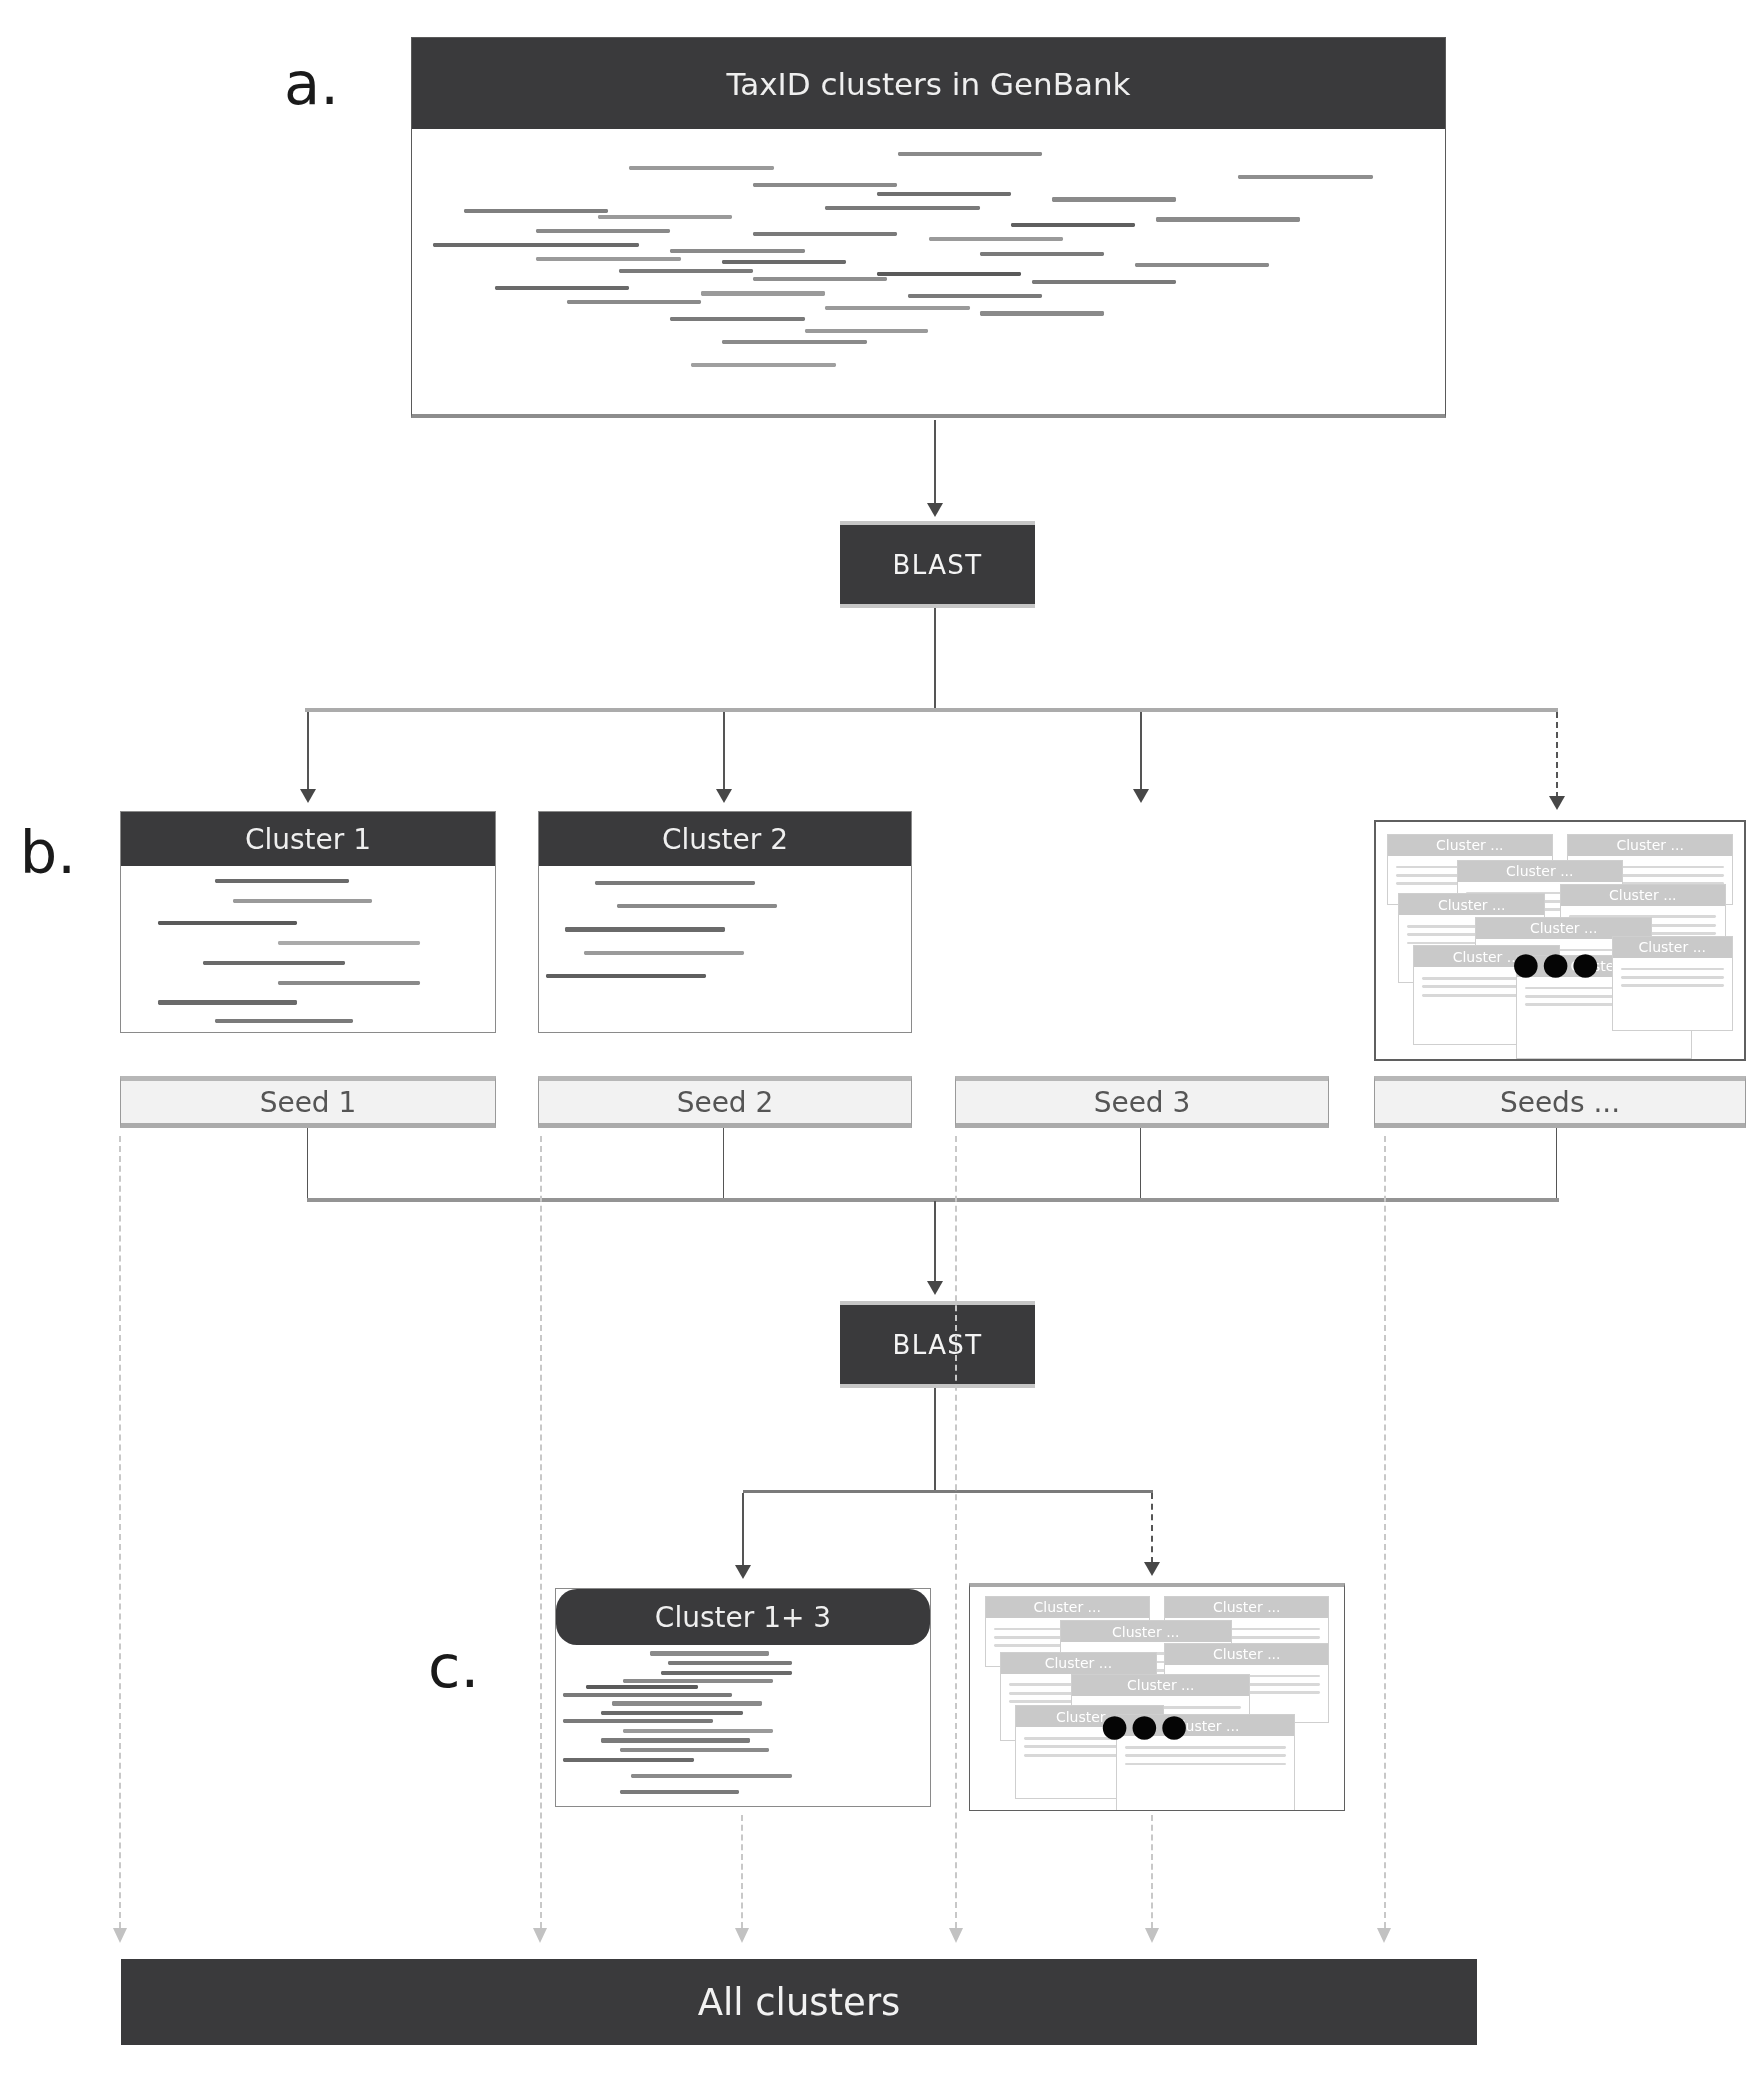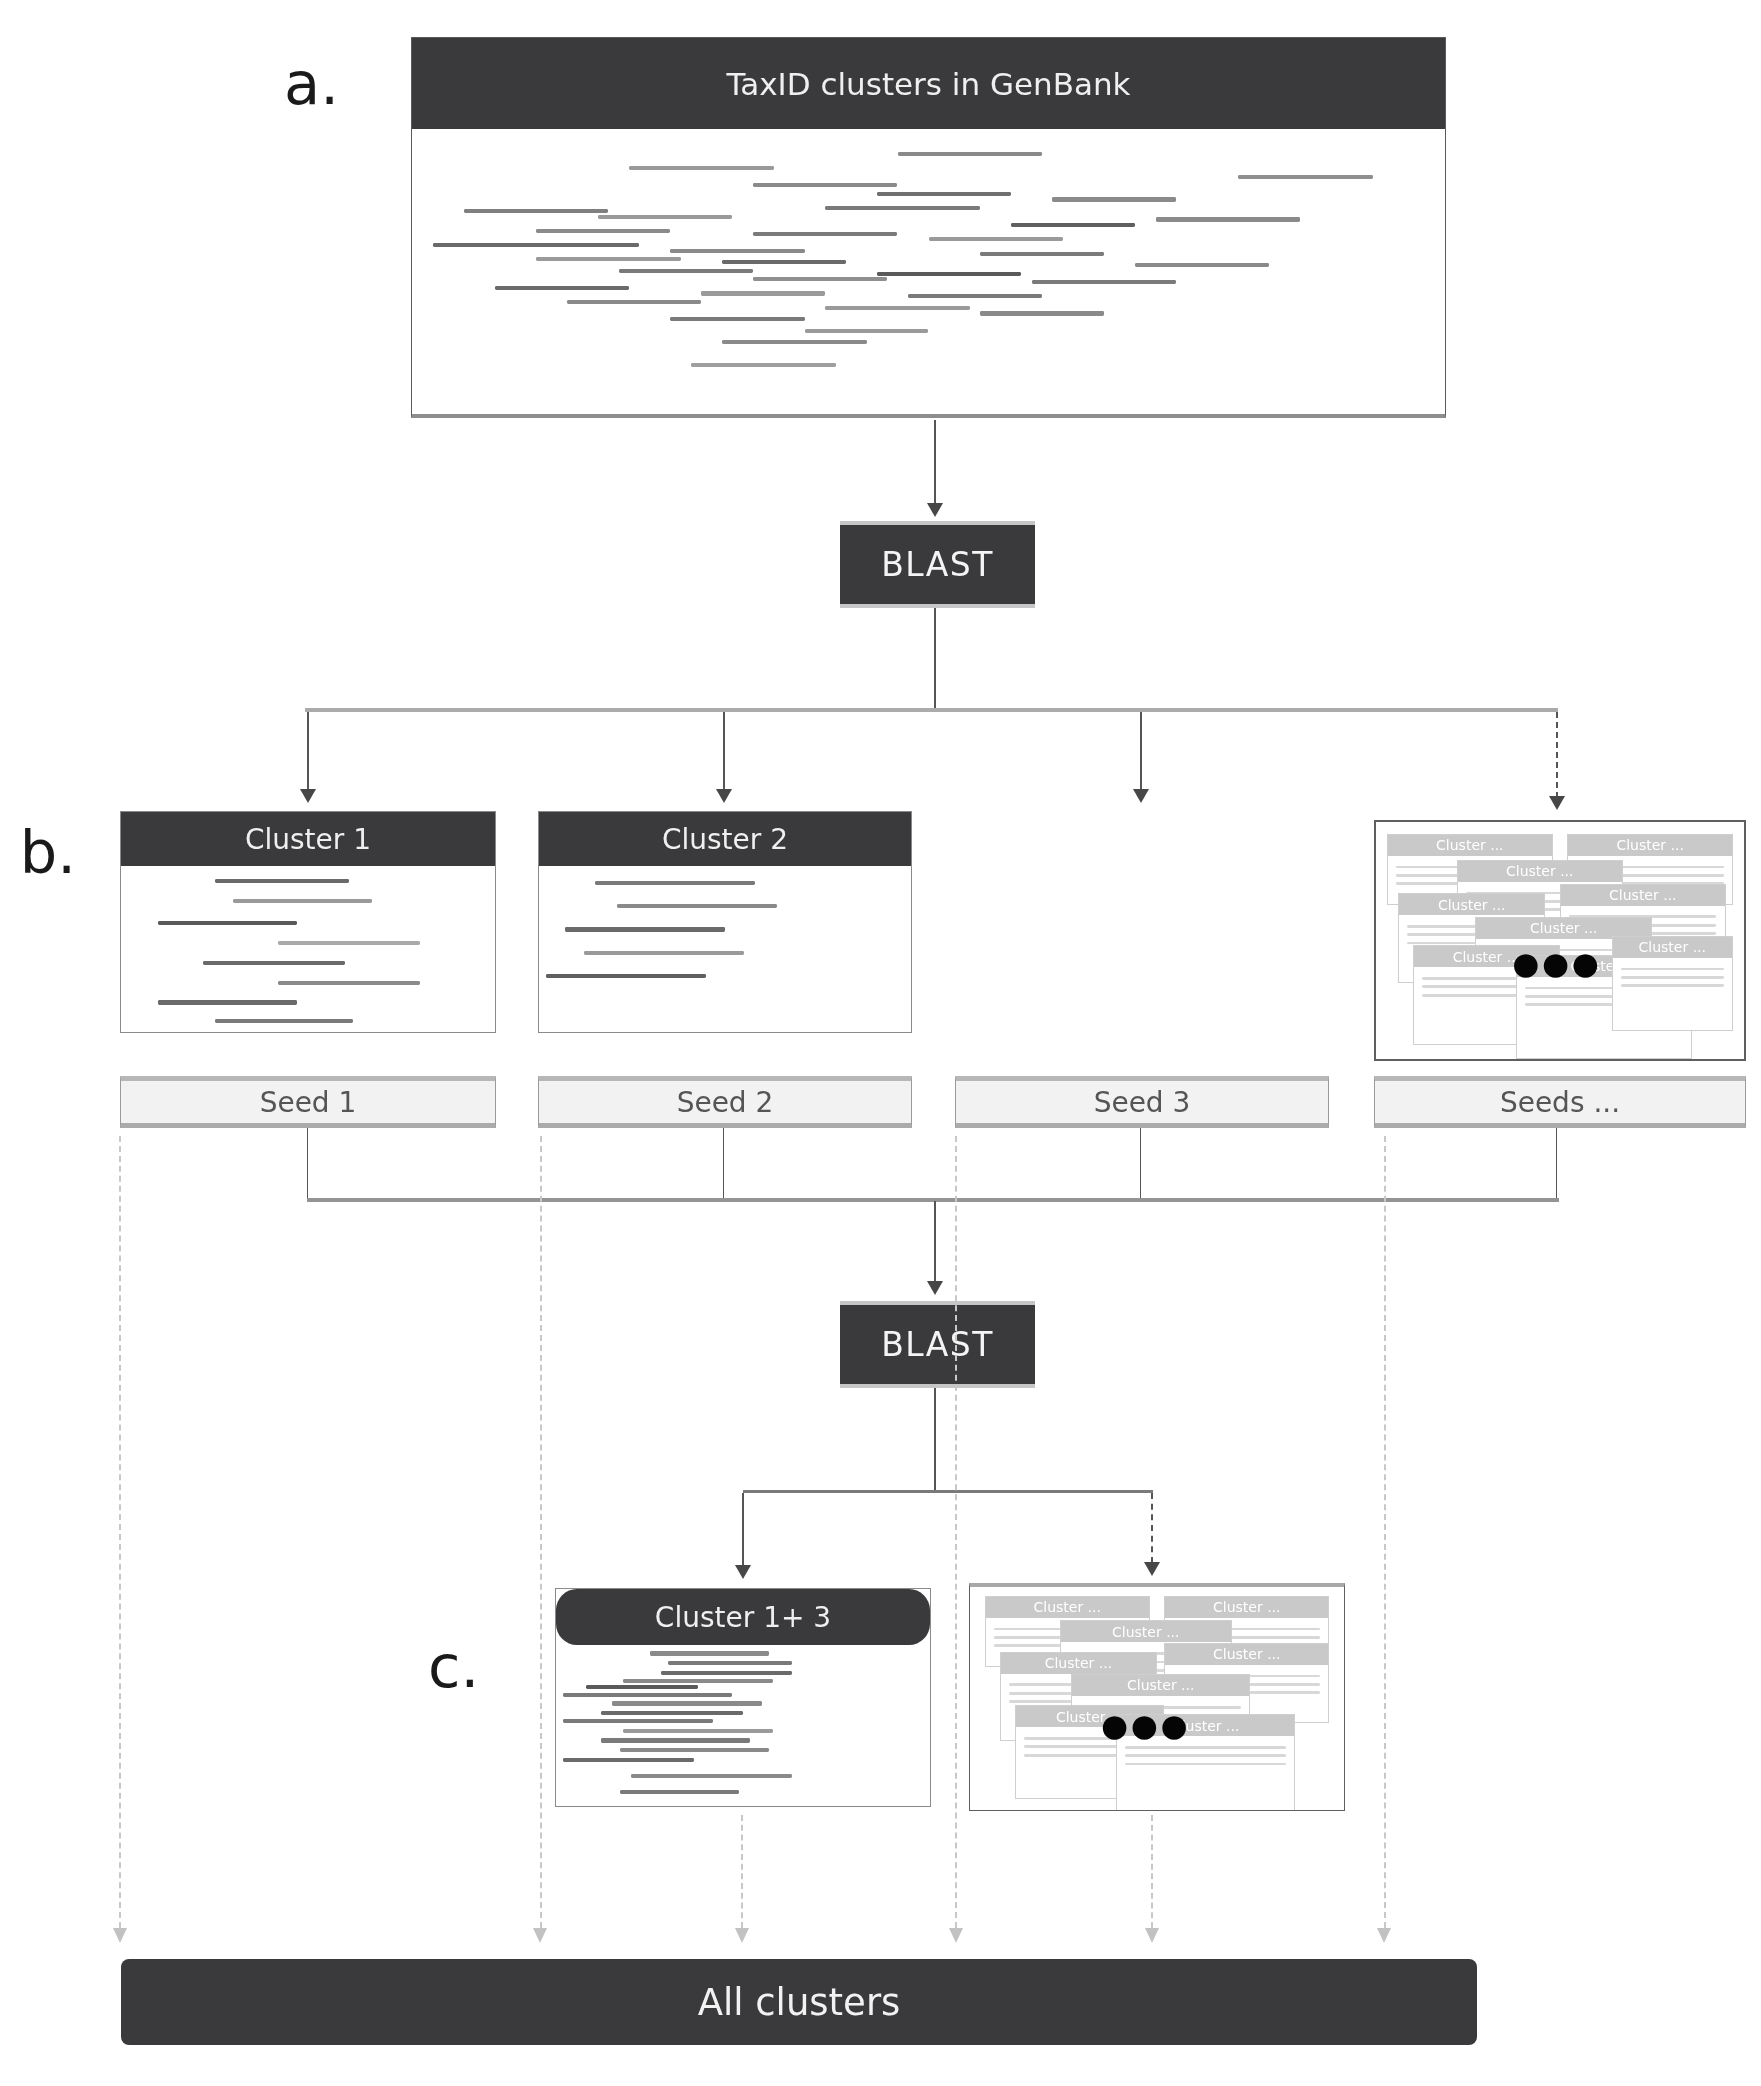--- a/index.html
+++ b/index.html
@@ -14,21 +14,21 @@
     display:flex;align-items:center;justify-content:center;}
   .card .body{position:relative;width:100%;}
   .seq-line{position:absolute;height:4.2px;border-radius:1.4px;}
   
   .top-box{border:1.4px solid #5a5a5a;border-bottom:4.9px solid #8d8d8d;}
   .top-box .head{height:91px;font-size:31px;}
   .top-box .body{height:285px;}
   
   .blast{position:absolute;background:var(--dark);border-top:4.2px solid #c6c6c6;
     border-bottom:4.2px solid #c6c6c6;box-sizing:border-box;color:#f4f4f4;
-    display:flex;align-items:center;justify-content:center;font-size:33px;letter-spacing:1.4px;}
+    display:flex;align-items:center;justify-content:center;font-size:26px;letter-spacing:1.4px;}
   
   .cluster .head{height:54px;font-size:28px;}
   .cluster .body{height:166px;}
   
   .seed{position:absolute;background:var(--seedbg);border:1.4px solid #9a9a9a;
     border-top:5.6px solid #b7b7b7;border-bottom:5.6px solid #ababab;box-sizing:border-box;
     color:var(--seedtx);font-size:28px;display:flex;align-items:center;justify-content:center;}
   
   .stack{position:absolute;background:#ffffff;border:2.1px solid #5f5f5f;
     box-sizing:border-box;overflow:hidden;}
@@ -354,18 +354,18 @@
   <div class="dotline" style="left:741px;top:1815px;height:113px;"></div>
   <div class="dotline" style="left:1151px;top:1815px;height:113px;"></div>
 
   <div class="arr-down light" style="left:113px;top:1928px;"></div>
   <div class="arr-down light" style="left:533px;top:1928px;"></div>
   <div class="arr-down light" style="left:735px;top:1928px;"></div>
   <div class="arr-down light" style="left:949px;top:1928px;"></div>
   <div class="arr-down light" style="left:1145px;top:1928px;"></div>
   <div class="arr-down light" style="left:1377px;top:1928px;"></div>
 
-  <div class="all-bar" style="left:121px;top:1959px;width:1356px;height:86px;border-radius:8px;">
+  <div class="all-bar" style="left:121px;top:1959px;width:1356px;height:86px;">
     <span>All clusters</span>
   </div>
 
 </div>
 
 
 </body></html>

